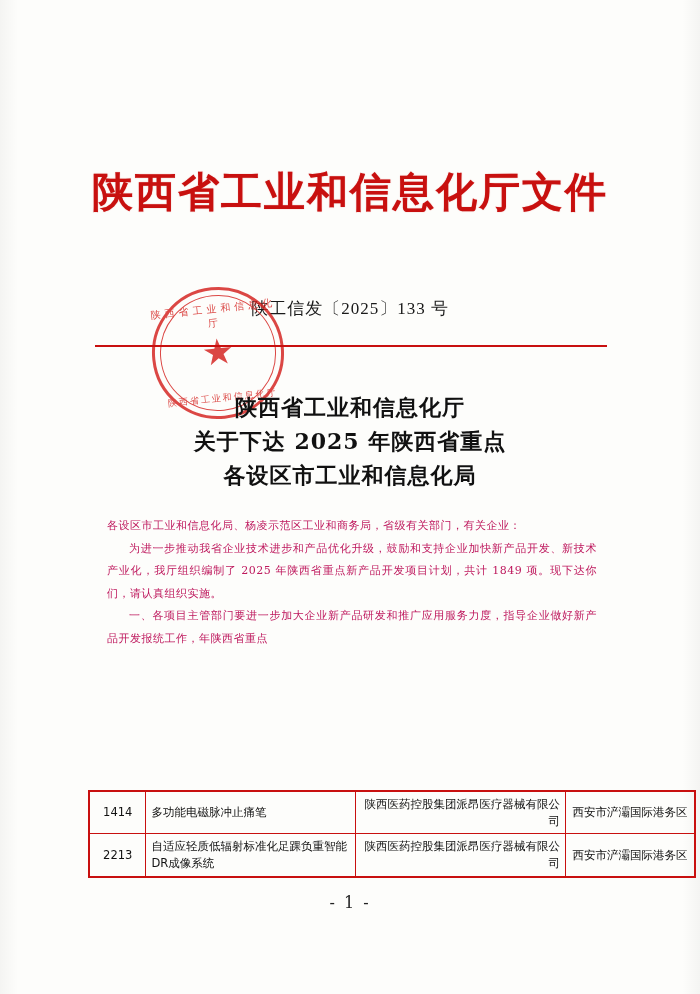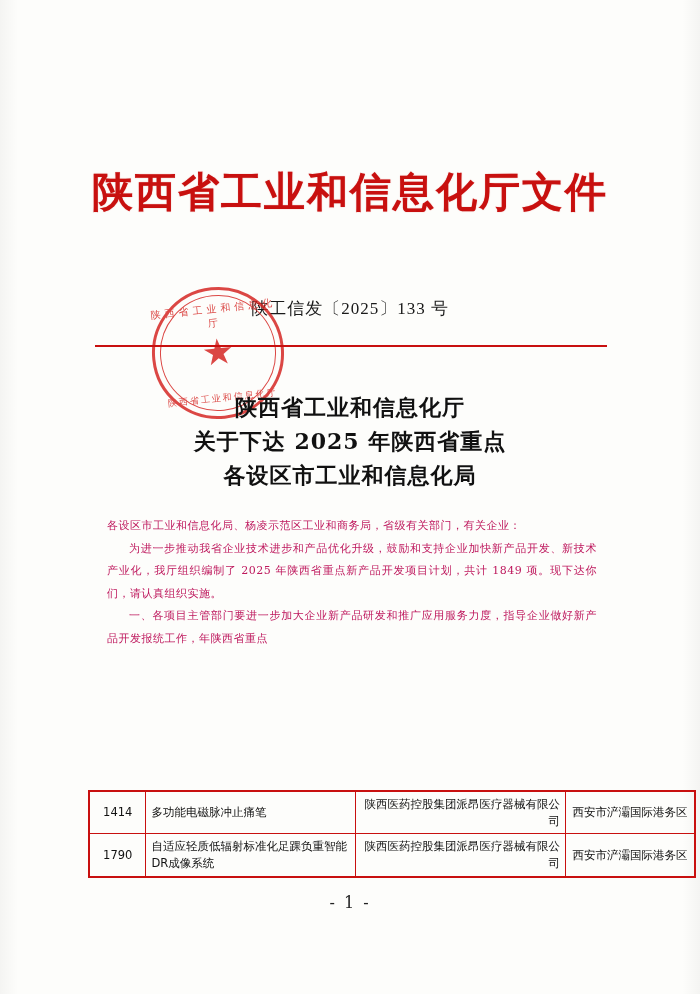--- a/index.html
+++ b/index.html
@@ -221,21 +221,21 @@
   <div class="table-wrap">
     <table class="new-products">
       <tbody>
         <tr>
           <td class="col-no">1414</td>
           <td class="col-name">多功能电磁脉冲止痛笔</td>
           <td class="col-company">陕西医药控股集团派昂医疗器械有限公司</td>
           <td class="col-region">西安市浐灞国际港务区</td>
         </tr>
         <tr>
-          <td class="col-no">1790</td>
+          <td class="col-no">2213</td>
           <td class="col-name">自适应轻质低辐射标准化足踝负重智能DR成像系统</td>
           <td class="col-company">陕西医药控股集团派昂医疗器械有限公司</td>
           <td class="col-region">西安市浐灞国际港务区</td>
         </tr>
       </tbody>
     </table>
   </div>
 
   <div class="page-number">- 1 -</div>
 

